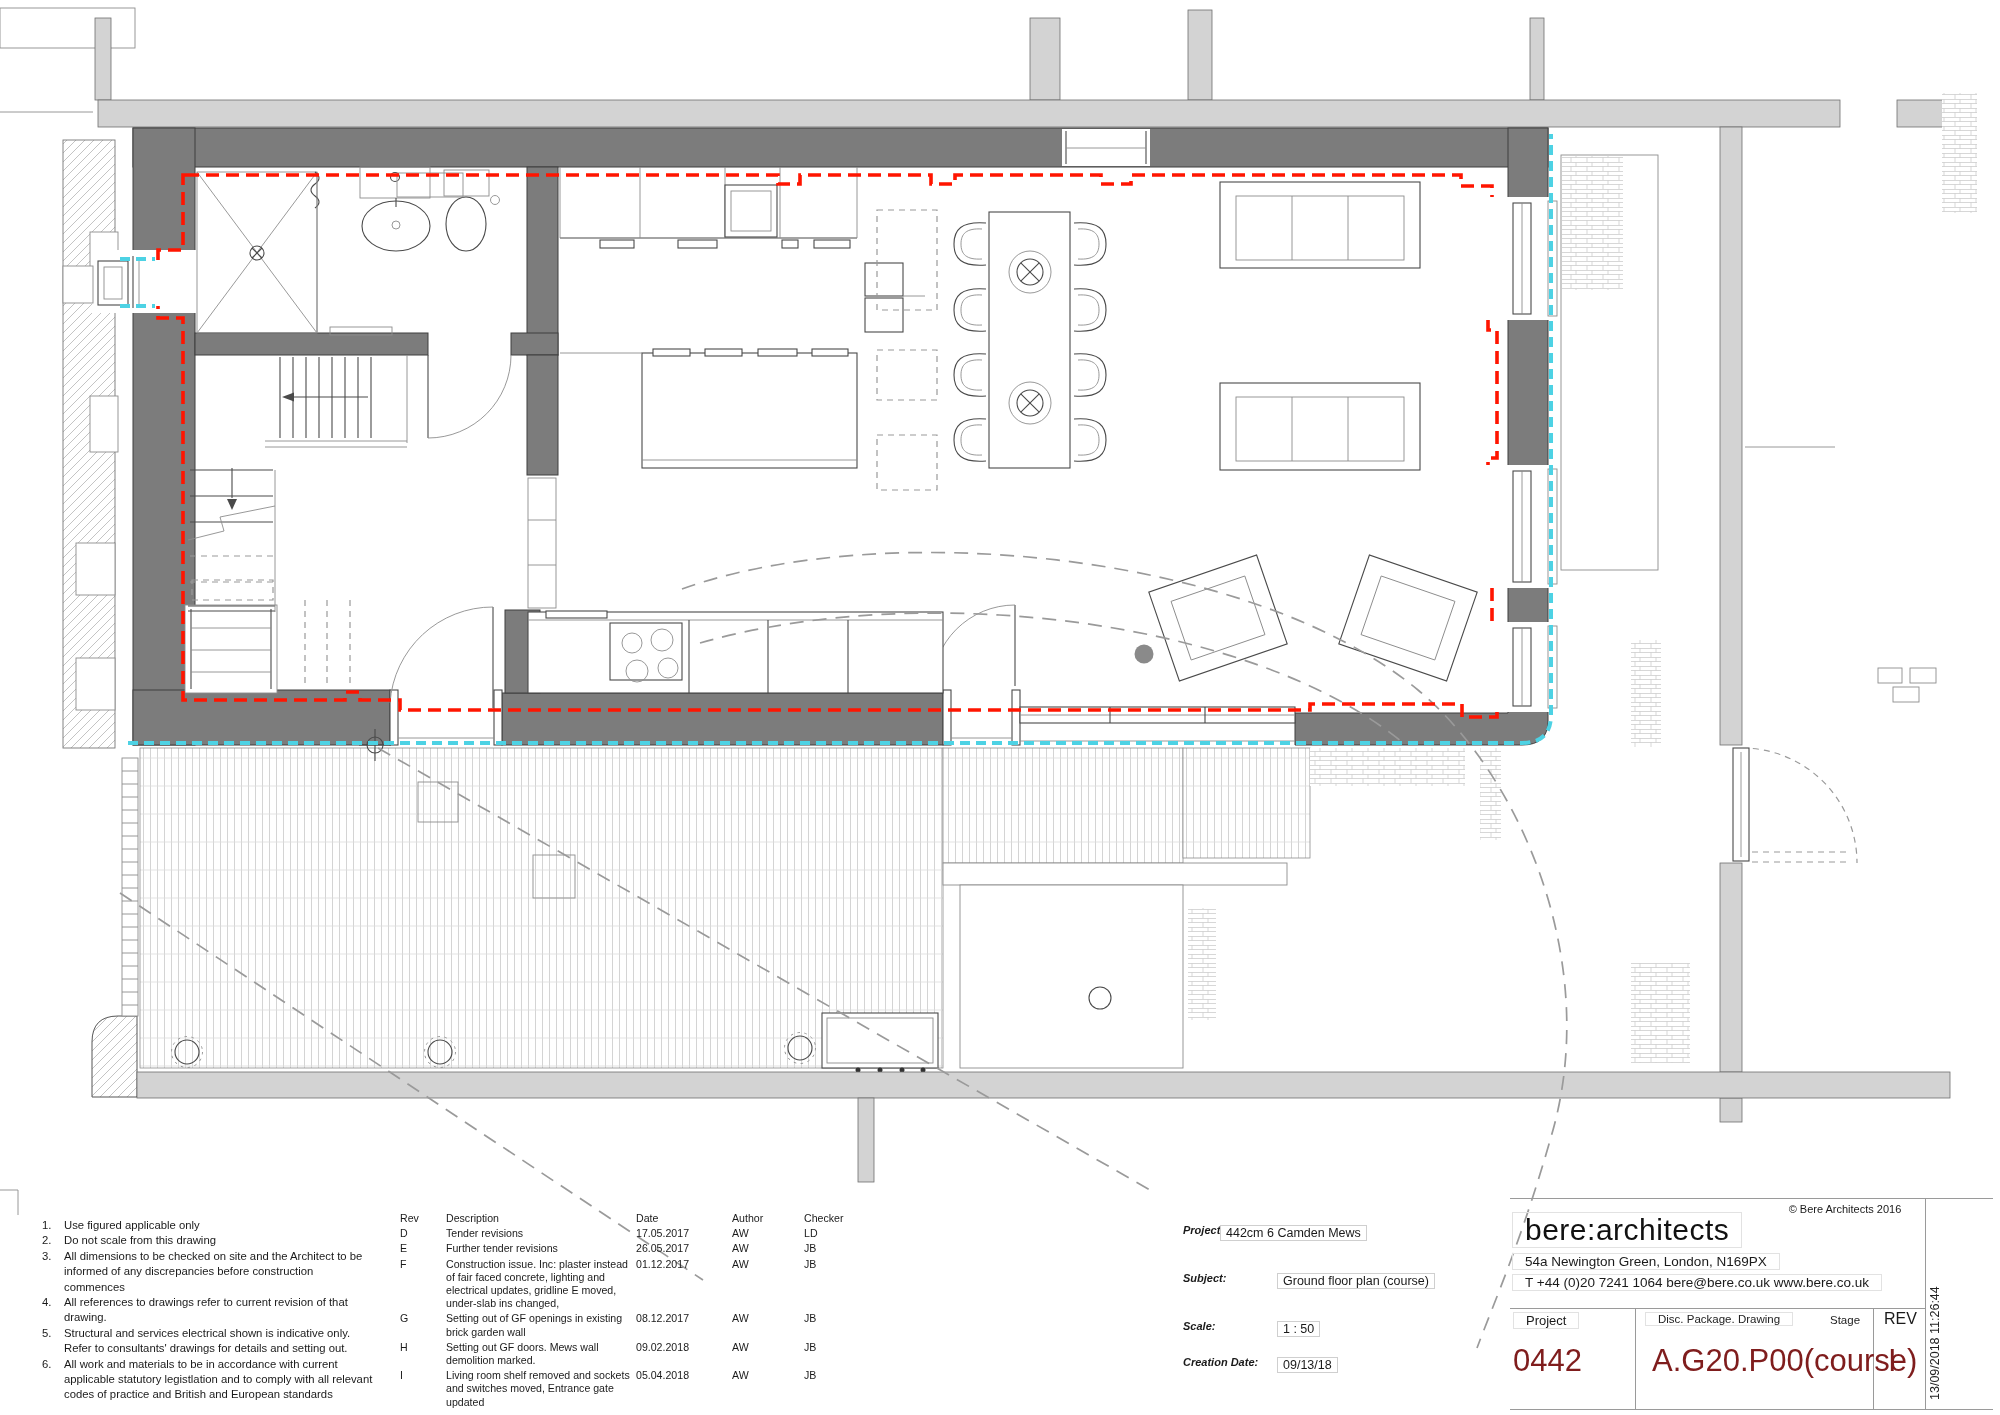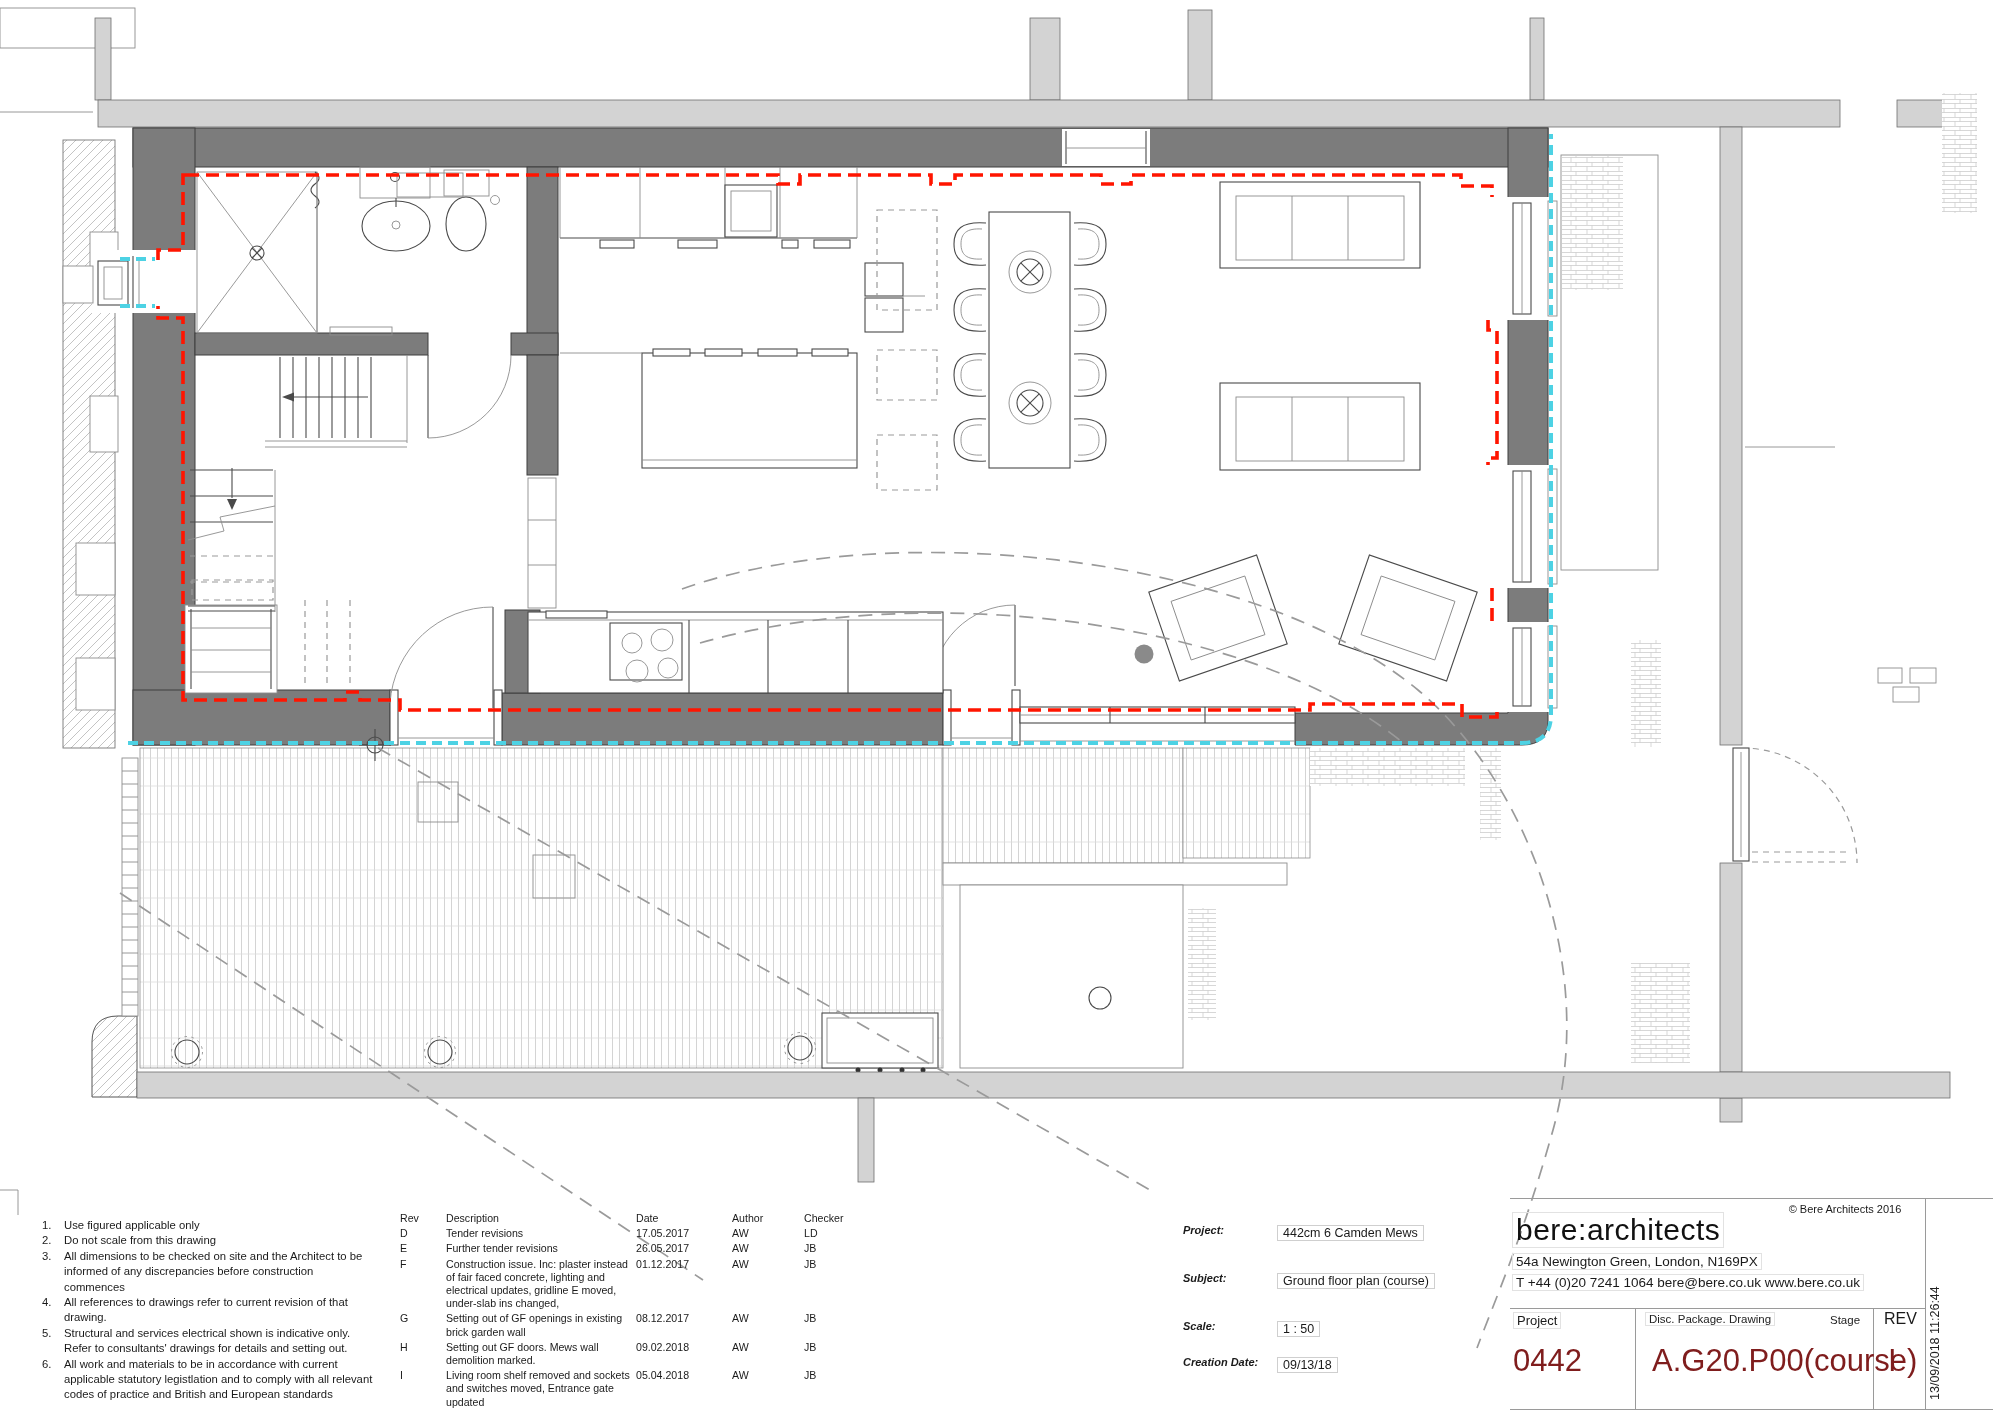--- a/index.html
+++ b/index.html
@@ -21,21 +21,21 @@
   .notes{left:42px;top:1218px;width:340px;font-size:11.3px;line-height:15.4px;}
   .note-row{display:flex;}
   .note-row .num{width:22px;flex:none;}
   .note-row .txt{width:312px;}
   .revgrid{left:400px;top:1212px;display:grid;
            grid-template-columns:46px 190px 96px 72px 60px;
            font-size:10.6px;line-height:13.2px;}
   .revgrid div{padding-bottom:2px;}
   .pinfo-label{font-weight:bold;font-size:11px;font-style:italic;}
   .vbox{border:1px solid #cfcfcf;padding:0 5px;font-size:12.5px;display:inline-block;background:#fff;}
-  .fbox{border:1px solid #e2e2e2;display:inline-block;padding:0 3px;}
+  .fbox{border:1px solid #e2e2e2;display:inline-block;padding:0 12px;}
   .firm-name{font-size:30px;letter-spacing:.5px;color:#111;}
   .firm-line{font-size:13.5px;}
   .big{font-size:31px;color:#7f1d1d;white-space:nowrap;}
   .small-label{font-size:11.5px;color:#222;text-align:center;}
   .rule{position:absolute;background:#9a9a9a;}
   .ts{position:absolute;left:1928px;top:1400px;transform:rotate(-90deg);transform-origin:0 0;
       width:202px;font-size:12.5px;color:#222;white-space:nowrap;}
 </style>
 </head>
 <body>
@@ -509,21 +509,21 @@
       <div>JB</div>
       <div>I</div>
       <div>Living room shelf removed and sockets and switches moved, Entrance gate updated</div>
       <div>05.04.2018</div>
       <div>AW</div>
       <div>JB</div>
     </div>
 
 <div>
   <div class="abs pinfo-label" style="left:1183px;top:1224px">Project:</div>
-  <div class="abs" style="left:1277px;top:1223px"><span class="vbox">442cm 6 Camden Mews</span></div>
+  <div class="abs" style="left:1220px;top:1223px"><span class="vbox">442cm 6 Camden Mews</span></div>
   <div class="abs pinfo-label" style="left:1183px;top:1272px">Subject:</div>
   <div class="abs" style="left:1277px;top:1271px"><span class="vbox">Ground floor plan (course)</span></div>
   <div class="abs pinfo-label" style="left:1183px;top:1320px">Scale:</div>
   <div class="abs" style="left:1277px;top:1319px"><span class="vbox">1 : 50</span></div>
   <div class="abs pinfo-label" style="left:1183px;top:1356px">Creation Date:</div>
   <div class="abs" style="left:1277px;top:1355px"><span class="vbox">09/13/18</span></div>
 </div>
 
 <div>
   <div class="rule" style="left:1510px;top:1198px;width:483px;height:1px"></div>

